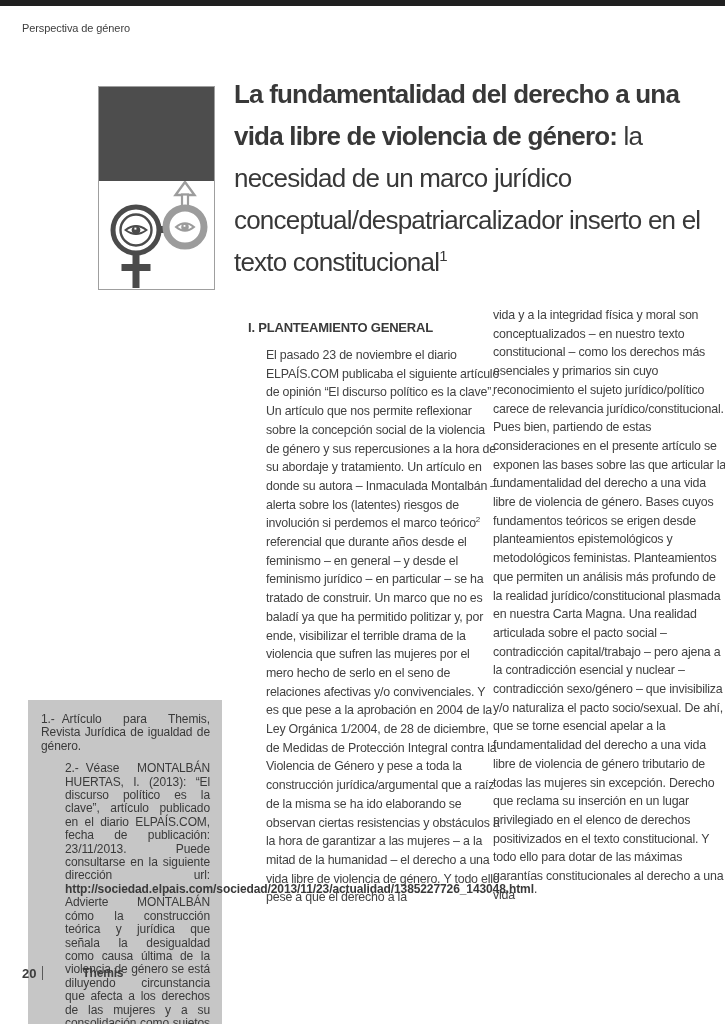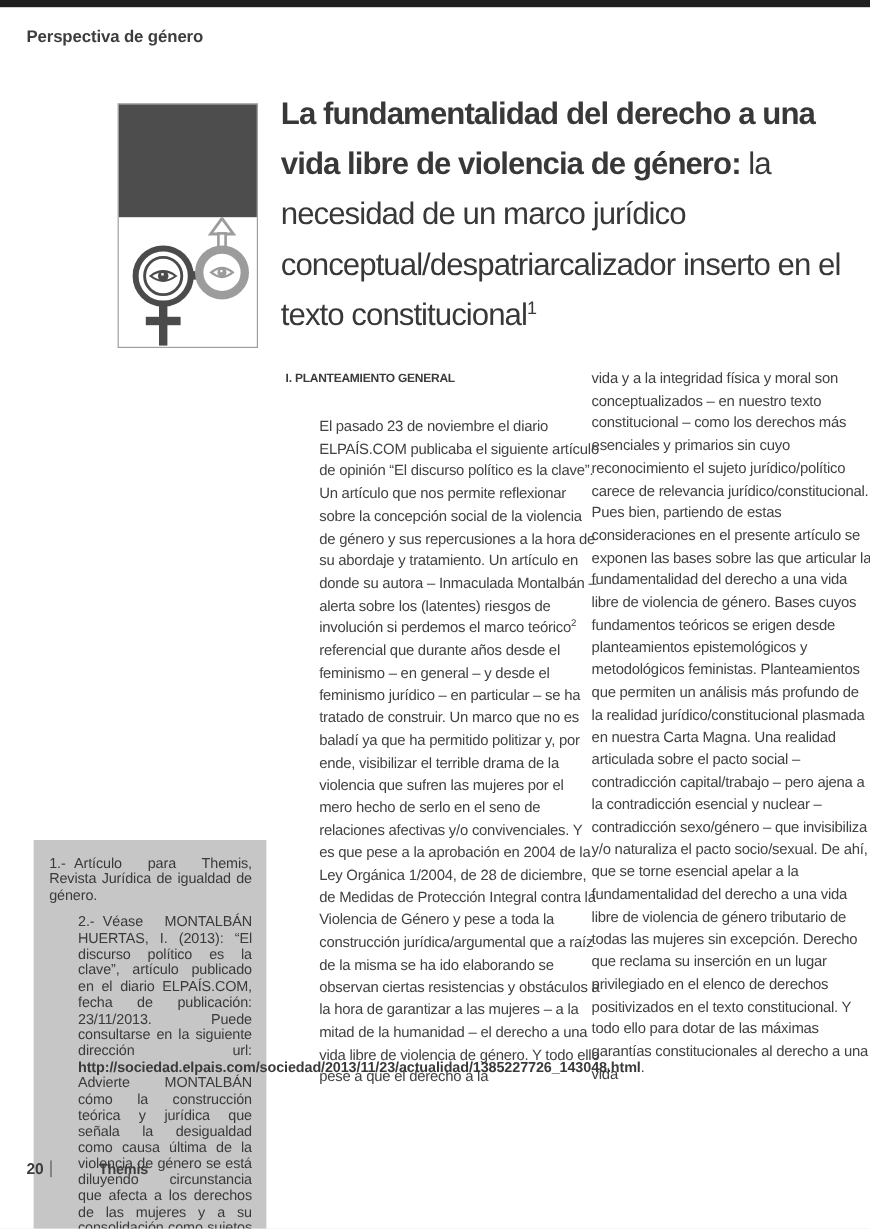--- a/index.html
+++ b/index.html
@@ -3,21 +3,21 @@
 <meta charset="utf-8">
 <style>
   html,body{margin:0;padding:0;background:#e8e8e8;}
   .page{
     position:relative;width:725px;height:1024px;margin:0 auto;
     background:#ffffff;overflow:hidden;
     font-family:"Liberation Sans","DejaVu Sans",sans-serif;
     color:#404040;
   }
   .topbar{position:absolute;left:0;top:0;width:725px;height:6px;background:#1f1f1f;}
-  .kicker{position:absolute;left:22px;top:22px;font-size:14px;font-weight:bold;color:#3d3d3d;letter-spacing:-0.1px;}
+  .kicker{position:absolute;left:22px;top:22px;font-size:11px;font-weight:normal;color:#3d3d3d;letter-spacing:-0.1px;}
 
   
   .logo{position:absolute;left:98px;top:86px;width:117px;height:204px;border:1px solid #9f9f9f;background:#ffffff;box-sizing:border-box;}
   .logo-dark{position:absolute;left:0;top:0;width:100%;height:94px;background:#4d4d4d;}
   .logo-art{position:absolute;left:0;top:94px;width:115px;height:108px;}
 
   
   .title{
     position:absolute;left:234px;top:73px;width:486px;margin:0;
     font-size:26px;line-height:42px;letter-spacing:-0.8px;
@@ -25,21 +25,21 @@
   }
   .title .t-reg{font-weight:normal;}
   .title sup{font-size:15px;font-weight:normal;vertical-align:super;line-height:0;}
 
   
   .author{position:absolute;left:100px;top:316px;width:124px;font-size:12.2px;line-height:15.5px;letter-spacing:-0.2px;color:#3e3e3e;}
   .a-name{font-weight:bold;margin-bottom:7px;}
   .a-role{font-style:italic;margin-bottom:7px;}
 
   
-  .heading{position:absolute;left:234px;top:306px;margin:4px;font-size:10px;font-weight:bold;color:#3a3a3a;letter-spacing:-0.2px;}
+  .heading{position:absolute;left:234px;top:306px;margin:14px;font-size:13px;font-weight:bold;color:#3a3a3a;letter-spacing:-0.2px;}
   .col{
     position:absolute;width:234px;
     font-size:12.4px;line-height:18.7px;letter-spacing:-0.2px;color:#424242;
     text-align:left;
   }
   .col sup{font-size:8px;line-height:0;vertical-align:super;}
   .col1{left:234px;top:346px;margin-left:32px;}
   .col2{left:493px;top:306px;}
 
   
@@ -48,21 +48,21 @@
     background:#c6c6c6;padding:13px 12px 12px 13px;
     font-size:12px;line-height:13.4px;letter-spacing:-0.1px;color:#3a3a3a;
     text-align:justify;
   }
   .footnotes p{margin:0 0 9px 0;}
   .footnotes p:last-child{margin-bottom:0;margin-left:24px;}
   .fn-num{margin-right:7px;}
   .fn-bold{font-weight:bold;}
 
   
-  .footer{position:absolute;left:22px;top:966px;display:flex;align-items:center;color:#3d3d3d;}
+  .footer{position:absolute;left:22px;top:966px;display:flex;color:#3d3d3d;}
   .pg{font-size:13px;font-weight:bold;}
   .rule{display:inline-block;width:1px;height:14px;background:#5a5a5a;margin:0 3px 0 6px;}
   .journal{font-size:12px;font-weight:bold;letter-spacing:-0.2px;margin-left:36px;}
 </style>
 </head>
 <body>
 
 <div class="page">
 
   <div class="topbar"></div>

